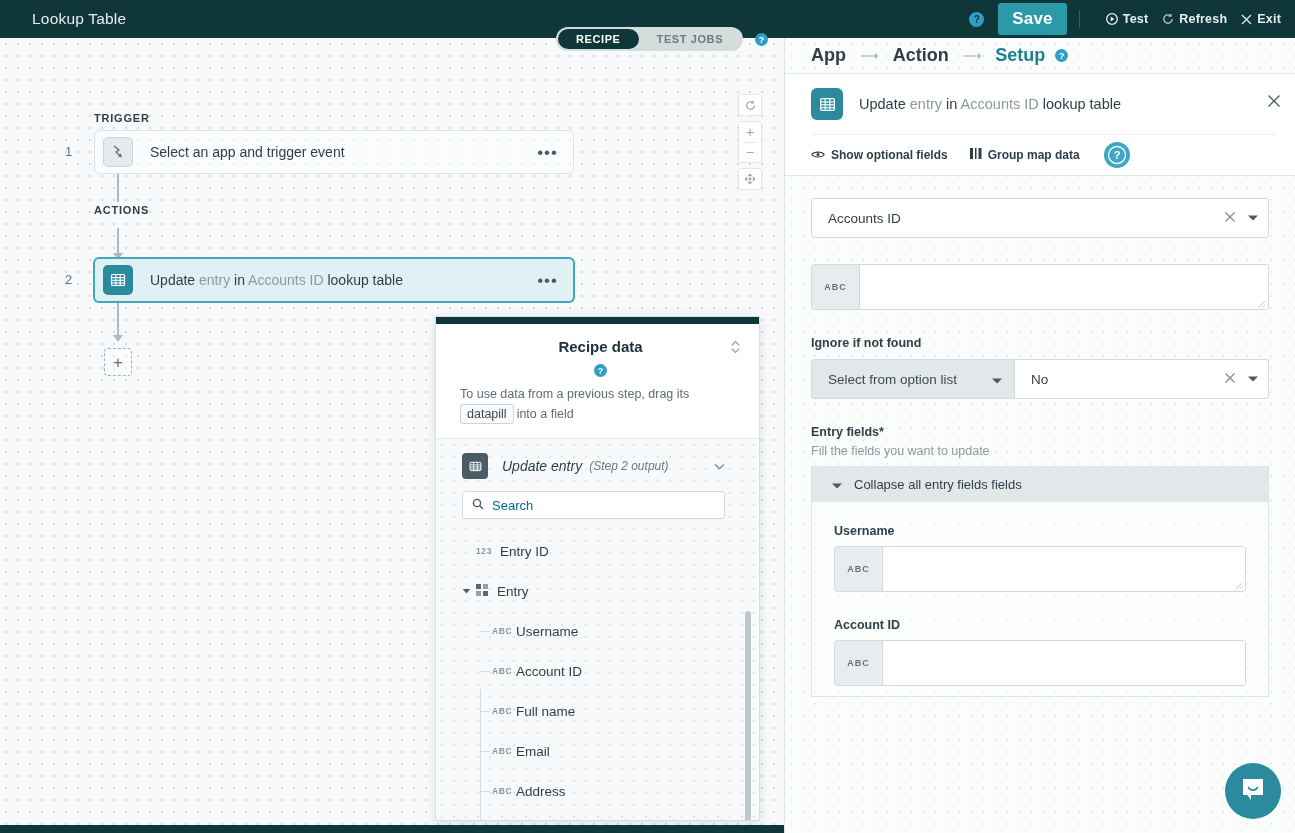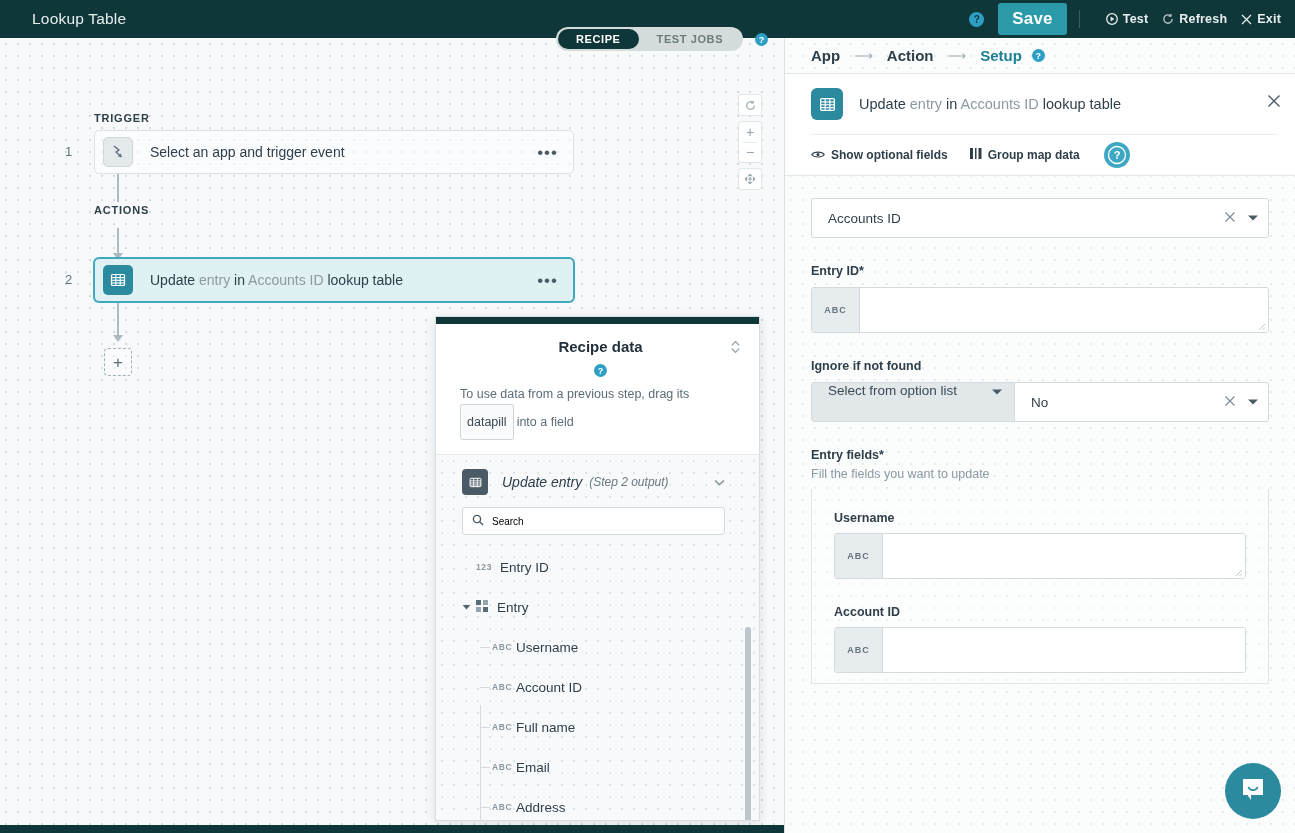--- a/index.html
+++ b/index.html
@@ -162,21 +162,21 @@
              border-bottom: 1px solid #e4e9ec; }
   .rd-title-row { display: flex; align-items: center; gap: 9px; flex-direction: column; }
   .rd-title { font-size: 15px; font-weight: bold; color: #23313b; }
   .rd-help {
     width: 13px; height: 13px; border-radius: 50%;
     background: #2e9fc4; color: #fff; font-size: 9px; font-weight: bold;
     display: flex; align-items: center; justify-content: center; cursor: pointer;
   }
   .rd-sub { font-size: 12.5px; color: #5c6c77; margin-top: 7px; line-height: 20px; }
   .rd-pill {
-    display: inline-flex; align-items: center; height: 36px;
+    display: inline-flex; align-items: center; height: 20px;
     border: 1px solid #cdd5da; border-radius: 3px; background: #fafbfc;
     padding: 0 6px; font-size: 12.5px; color: #3b4a54; margin-right: 3px;
   }
   .rd-collapse {
     position: absolute; right: 18px; top: 16px;
     color: #8d9ba4; font-size: 12px; line-height: 1; cursor: pointer;
     display: flex; flex-direction: column; align-items: center; gap: 1px;
   }
   .rd-body { flex: 1 1 auto; background: #f7f9fa;
     background-image: radial-gradient(#dfe5e8 1px, transparent 1px);
@@ -190,21 +190,21 @@
     display: flex; align-items: center; justify-content: center;
   }
   .rd-step-name { margin-left: 14px; font-size: 14px; color: #2f3f4a; font-weight: 500; }
   .rd-step-sub { margin-left: 7px; font-size: 12px; color: #6a7982; }
   .rd-step-chev { position: absolute; right: 34px; color: #7e8d96; font-size: 11px; }
   .rd-search {
     margin: 2px 34px 0 26px; height: 28px; background: #fff;
     border: 1px solid #d3dade; border-radius: 3px;
     display: flex; align-items: center; padding: 0 9px; gap: 8px;
   }
-  .rd-search-text { font-size: 10px; color: #000000; }
+  .rd-search-text { font-size: 13px; color: #0369a1; }
   .rd-list { margin-top: 12px; padding-left: 26px; }
   .rd-row { display: flex; align-items: center; height: 40px; position: relative; }
   .rd-caret { width: 12px; color: #55646d; font-size: 8px; margin-right: 2px; }
   .rd-type {
     font-size: 8.5px; color: #8a98a1; letter-spacing: .6px; font-weight: bold;
     width: 24px; text-transform: uppercase;
   }
   .rd-name { font-size: 13.5px; color: #2f3f4a; }
   .rd-child { padding-left: 30px; }
   .rd-child::before {
@@ -226,21 +226,21 @@
     background-image: radial-gradient(#e6ebee 1px, transparent 1px);
     background-size: 12px 12px;
     border-left: 1px solid #dbe1e5;
     overflow: hidden;
   }
   .rp-tabs {
     height: 36px; display: flex; align-items: center; padding-left: 26px; gap: 0;
     background: transparent; border-bottom: 1px solid #e2e7ea;
   }
   .rp-tab {
-    font-size: 15px; font-weight: bold; color: #2f3f4a; cursor: pointer;
+    font-size: 18px; font-weight: bold; color: #2f3f4a; cursor: pointer;
     height: 46px; display: flex; align-items: center; position: relative;
   }
   .rp-tab.active { color: #1c7f93; }
   .rp-tab.active::after {
     content:''; position: absolute; left: 0; right: 0; bottom: 0; height: 2px; background: #1c7f93;
   }
   .rp-arrow { color: #9fadb5; margin: 0 14px; font-size: 13px; }
   .rp-tabhelp {
     width: 13px; height: 13px; border-radius: 50%; margin-left: 10px;
     background: #2e9fc4; color: #fff; font-size: 9px; font-weight: bold;
@@ -298,21 +298,21 @@
   }
   .abc-field { flex: 1 1 auto; background: #fff; cursor: text; }
   .abc-grip {
     position: absolute; right: 2px; bottom: 1px; width: 9px; height: 9px;
     color: #b7c0c6; font-size: 9px; line-height: 9px;
   }
   .gap { height: 26px; }
   .row2 { display: flex; gap: 0; }
   .opt-select {
     width: 204px; height: 40px; background: #e2e7ea; border: 1px solid #d3dade;
-    border-radius: 3px 0 0 3px; display: flex; 
+    border-radius: 3px 0 0 3px; display: flex; align-items: center;
     padding: 0 12px 0 16px; font-size: 13.5px; color: #3b4a54; cursor: pointer;
   }
   .opt-select .sv { flex: 1 1 auto; }
   .val-select {
     flex: 1 1 auto; height: 40px; background: #fff; border: 1px solid #d3dade;
     border-left: none; border-radius: 0 3px 3px 0;
     display: flex; align-items: center; padding: 0 10px 0 16px;
     font-size: 13.5px; color: #2f3f4a; cursor: pointer;
   }
   .val-select .sv { flex: 1 1 auto; }
@@ -627,23 +627,20 @@
       </span>
       <span class="sel-caret">
         <svg width="10" height="6" viewBox="0 0 10 6">
             <polygon points="0,0.6 10,0.6 5,5.6" fill="#4a5b66"></polygon>
           </svg>
       </span>
     </div>
 
     <div class="gap"></div>
 
-    <div class="fld-label">
-      <span>Entry ID</span><span class="req">*</span>
-    </div>
     <div class="abc-input">
       <div class="abc-tag">ABC</div>
       <div class="abc-field"></div>
       <div class="abc-grip">
         <svg width="9" height="9" viewBox="0 0 9 9" stroke="#b7c0c6" stroke-width="0.9">
             <line x1="8" y1="2" x2="2" y2="8"></line>
             <line x1="8" y1="5.5" x2="5.5" y2="8"></line>
           </svg>
       </div>
     </div>
@@ -675,20 +672,28 @@
       </div>
     </div>
 
     <div class="gap"></div>
 
     <div class="fld-label">
       <span>Entry fields</span><span class="req">*</span>
     </div>
     <div class="fld-sub">Fill the fields you want to update</div>
 
+    <div class="collapse-bar">
+      <span>
+        <svg width="10" height="6" viewBox="0 0 10 6">
+            <polygon points="0,0.6 10,0.6 5,5.6" fill="#4a5b66"></polygon>
+          </svg>
+      </span>
+      <span>Collapse all entry fields fields</span>
+    </div>
 
     <div class="fields-box">
       <div class="sub-label">Username</div>
       <div class="abc-input">
         <div class="abc-tag">ABC</div>
         <div class="abc-field"></div>
         <div class="abc-grip">
           <svg width="9" height="9" viewBox="0 0 9 9" stroke="#b7c0c6" stroke-width="0.9">
               <line x1="8" y1="2" x2="2" y2="8"></line>
               <line x1="8" y1="5.5" x2="5.5" y2="8"></line>

